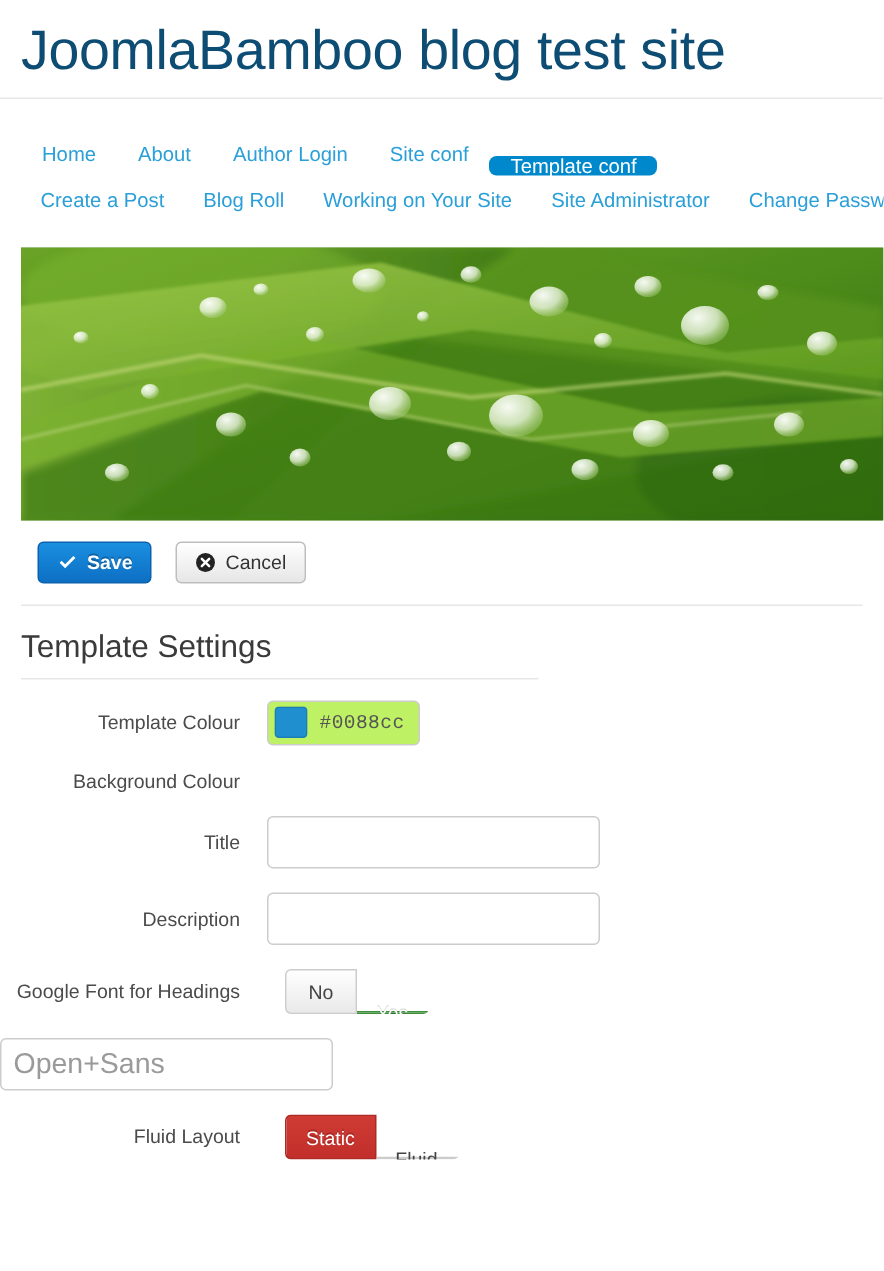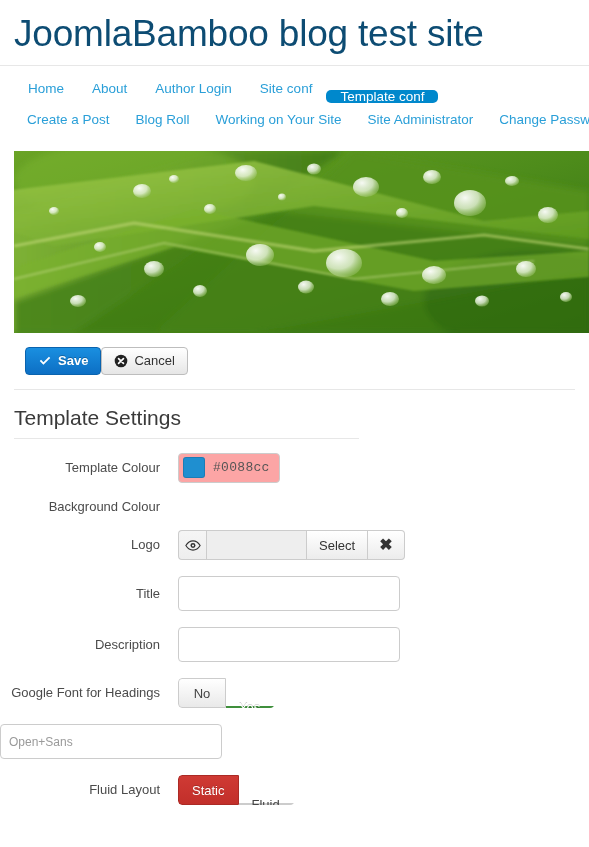--- a/index.html
+++ b/index.html
@@ -16,21 +16,21 @@
   .site-title {
     margin: 0;
     padding: 14px 0 10px 14px;
     font-size: 37px;
     font-weight: normal;
     line-height: 1.1;
     color: #0d4c73;
     letter-spacing: -0.2px;
     white-space: nowrap;
   }
-  .nav-wrap { border-top: 1px solid #e7e7e7; padding-top: 7px; text-align: right; }
+  .nav-wrap { border-top: 1px solid #e7e7e7; padding-top: 21px; text-align: right; }
   .nav-row {
     display: flex;
     align-items: center;
     padding-left: 14px;
     white-space: nowrap;
   }
   .nav-row.row1 { height: 33px; }
   .nav-row.row2 { height: 29px; }
   .nav-link {
     color: #2a9fd8;
@@ -57,21 +57,21 @@
     overflow: hidden;
     position: relative;
     background: #4e8c1b;
   }
   .hero svg { display: block; width: 100%; height: 100%; }
 
   
   .actions {
     margin: 14px 0 0 14px;
     display: flex;
-    gap: 0;
+    gap: 16px;
     align-items: center;
     padding-left: 11px;
   }
   .btn {
     display: inline-flex;
     align-items: center;
     gap: 6px;
     height: 28px;
     padding: 0 12px;
     border-radius: 4px;
@@ -127,37 +127,37 @@
     color: #4b4b4b;
     line-height: 1.2;
   }
   .form-control-wrap { display: flex; align-items: center; }
 
   .input {
     height: 35px;
     border: 1px solid #cccccc;
     border-radius: 4px;
     background: #ffffff;
-    font-size: 12px;
+    font-size: 19px;
     color: #555555;
     padding: 0 8px;
     font-family: "Liberation Sans", sans-serif;
     outline: none;
   }
   .input-wide { width: 222px; }
   .input::placeholder { color: #9a9a9a; }
 
   
   .color-field {
     display: flex;
     align-items: center;
     height: 30px;
     border: 1px solid #cccccc;
     border-radius: 4px;
-    background: #fca5a5;
+    background: #bef264;
     padding: 0 9px 0 4px;
     gap: 8px;
   }
   .swatch {
     width: 22px; height: 21px;
     border-radius: 3px;
     border: 1px solid rgba(0,0,0,.12);
     flex: none;
   }
   .color-text {
@@ -207,21 +207,21 @@
     display: flex; align-items: center; justify-content: center;
     min-width: 48px;
     padding: 0 13px;
     font-size: 13px;
     border: 1px solid #cccccc;
     background: linear-gradient(to bottom,#ffffff,#e9e9e9);
     color: #444444;
     cursor: pointer;
     user-select: none;
   }
-  .tgl:first-child { border-radius: 4px 0 0 4px; }
+  .tgl:first-child { border-radius: 4px 0 0 4px; margin-left: 12px; }
   .tgl:last-child { border-radius: 0 4px 4px 0; border-left: none; margin-top: 28px; }
   .tgl.on-success {
     background: linear-gradient(to bottom,#57ab53,#45a041);
     border-color: #3f8f3c;
     color: #ffffff;
     text-shadow: 0 -1px 0 rgba(0,0,0,.2);
   }
   .tgl.on-danger {
     background: linear-gradient(to bottom,#cf3a34,#c22f2a);
     border-color: #ab2a25;
@@ -362,39 +362,20 @@
           <span class="swatch" style="background:#1f8fd0"></span>
           <span class="color-text">#0088cc</span>
         </div>
       </div>
     </div>
 
     <div class="form-row">
       <div class="form-label">Background Colour</div>
     </div>
 
-    <div class="form-row">
-      <div class="form-label">Logo</div>
-      <div class="form-control-wrap">
-        <div class="input-group">
-          <span class="ig-addon">
-            <svg viewBox="0 0 18 12" width="16" height="11">
-              <path d="M1 6C3.2 2.4 6 0.8 9 0.8S14.8 2.4 17 6c-2.2 3.6-5 5.2-8 5.2S3.2 9.6 1 6z" fill="none" stroke="#333" stroke-width="1.3"></path>
-              <circle cx="9" cy="6" r="2.8" fill="#333"></circle>
-              <circle cx="9" cy="6" r="1.1" fill="#fff"></circle>
-            </svg>
-          </span>
-          <input class="ig-input" readonly="" value="" style="">
-          <span class="ig-btn">Select</span>
-          <span class="ig-btn last">
-            <span class="x">✖</span>
-          </span>
-        </div>
-      </div>
-    </div>
 
     <div class="form-row">
       <div class="form-label">Title</div>
       <div class="form-control-wrap">
         <input class="input input-wide" value="" style="">
       </div>
     </div>
 
     <div class="form-row">
       <div class="form-label">Description</div>

